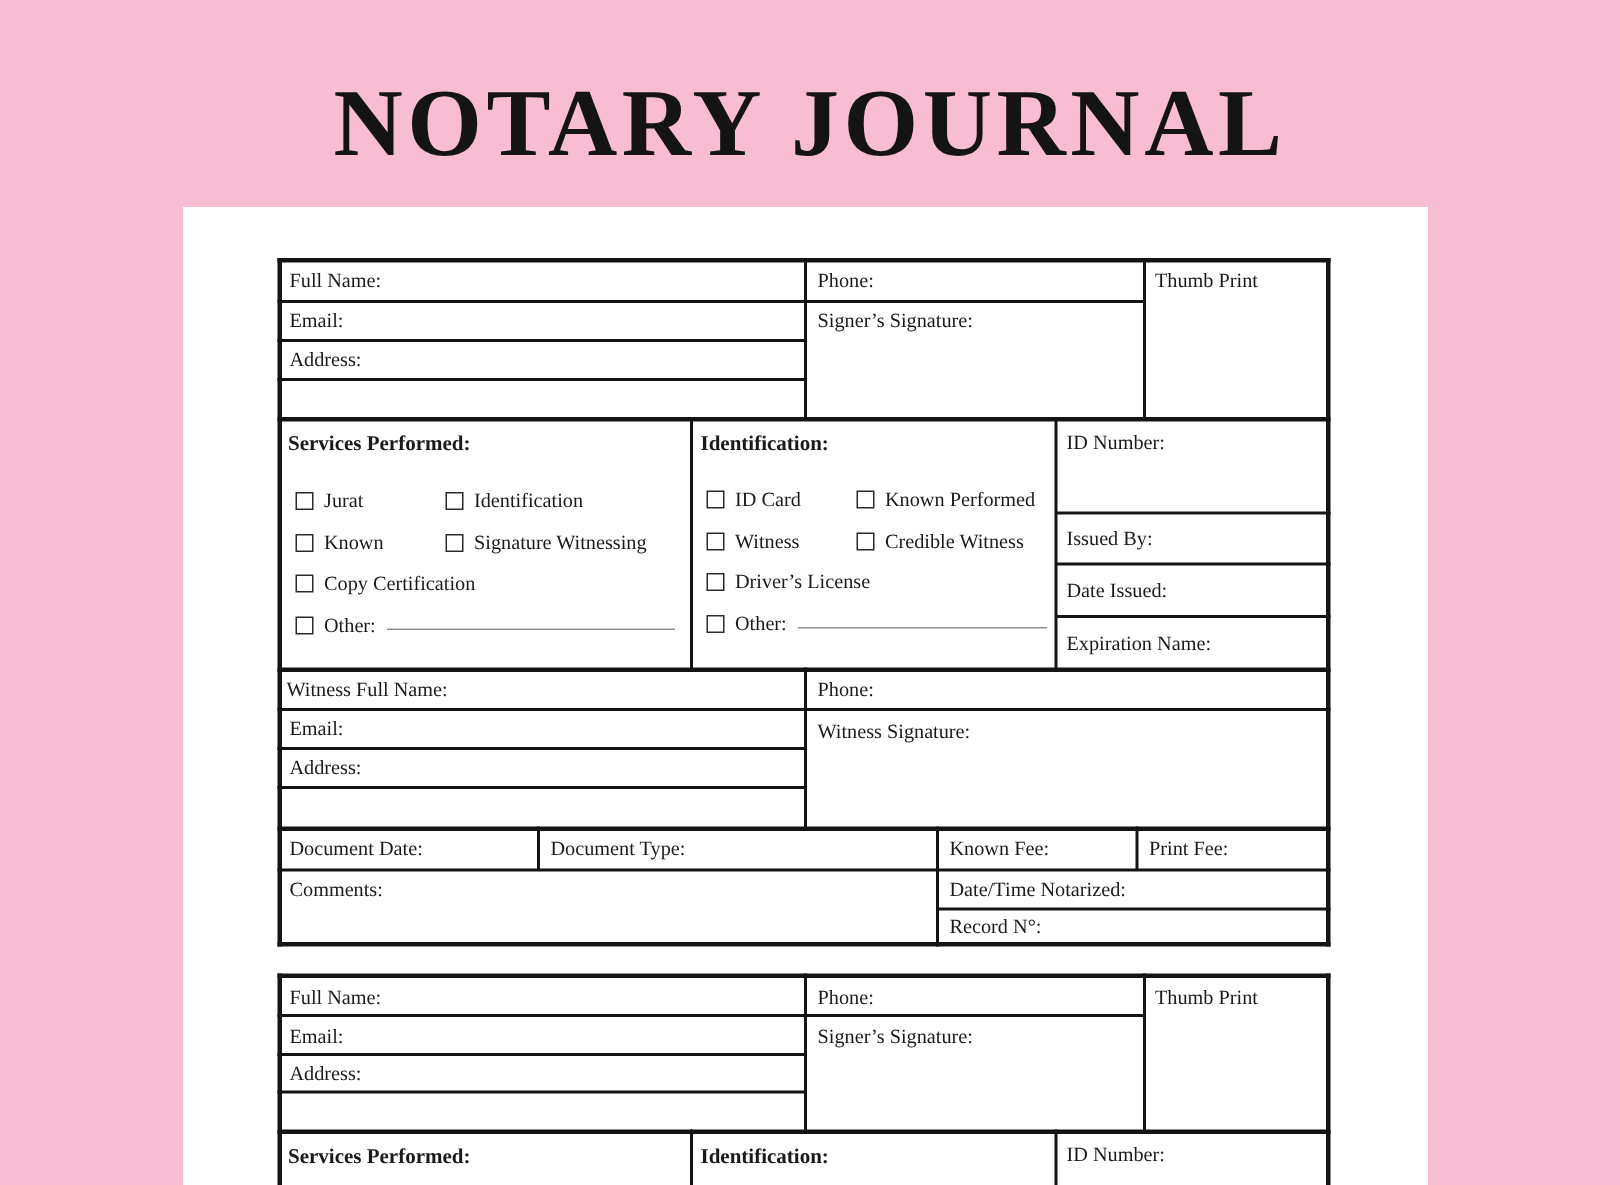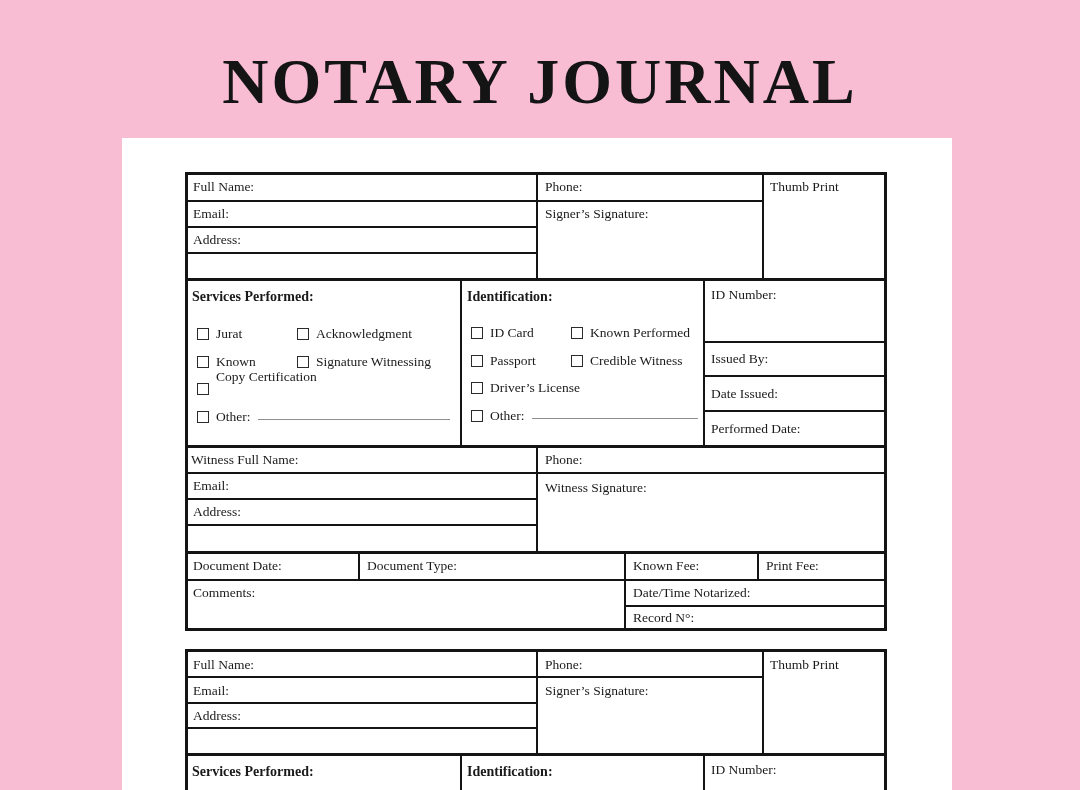--- a/index.html
+++ b/index.html
@@ -61,50 +61,50 @@
   <div class="lbl" style="left:545px;top:180px">Phone:</div>
   <div class="lbl" style="left:770px;top:180px">Thumb Print</div>
   <div class="lbl" style="left:193px;top:207px">Email:</div>
   <div class="lbl" style="left:545px;top:207px">Signer’s Signature:</div>
   <div class="lbl" style="left:193px;top:233px">Address:</div>
 
   <div class="lbl hd" style="left:192px;top:289px">Services Performed:</div>
   <div class="cb" style="left:197px;top:328px"></div>
   <div class="lbl" style="left:216px;top:327px">Jurat</div>
   <div class="cb" style="left:297px;top:328px"></div>
-  <div class="lbl" style="left:316px;top:327px">Acknowledgment</div>
+  <div class="lbl" style="left:316px;top:327px">Identification</div>
   <div class="cb" style="left:197px;top:356px"></div>
   <div class="lbl" style="left:216px;top:355px">Known</div>
   <div class="cb" style="left:297px;top:356px"></div>
   <div class="lbl" style="left:316px;top:355px">Signature Witnessing</div>
   <div class="cb" style="left:197px;top:383px"></div>
-  <div class="lbl" style="left:216px;top:370px">Copy Certification</div>
+  <div class="lbl" style="left:216px;top:382px">Copy Certification</div>
   <div class="cb" style="left:197px;top:411px"></div>
   <div class="lbl" style="left:216px;top:410px">Other:</div>
   <div class="dash" style="left:258px;top:419px;width:192px"></div>
 
   <div class="lbl hd" style="left:467px;top:289px">Identification:</div>
   <div class="cb" style="left:471px;top:327px"></div>
   <div class="lbl" style="left:490px;top:326px">ID Card</div>
   <div class="cb" style="left:571px;top:327px"></div>
   <div class="lbl" style="left:590px;top:326px">Known Performed</div>
   <div class="cb" style="left:471px;top:355px"></div>
-  <div class="lbl" style="left:490px;top:354px">Passport</div>
+  <div class="lbl" style="left:490px;top:354px">Witness</div>
   <div class="cb" style="left:571px;top:355px"></div>
   <div class="lbl" style="left:590px;top:354px">Credible Witness</div>
   <div class="cb" style="left:471px;top:382px"></div>
   <div class="lbl" style="left:490px;top:381px">Driver’s License</div>
   <div class="cb" style="left:471px;top:410px"></div>
   <div class="lbl" style="left:490px;top:409px">Other:</div>
   <div class="dash" style="left:532px;top:418px;width:166px"></div>
 
   <div class="lbl" style="left:711px;top:288px">ID Number:</div>
   <div class="lbl" style="left:711px;top:352px">Issued By:</div>
   <div class="lbl" style="left:711px;top:387px">Date Issued:</div>
-  <div class="lbl" style="left:711px;top:422px">Performed Date:</div>
+  <div class="lbl" style="left:711px;top:422px">Expiration Name:</div>
 
   <div class="lbl" style="left:191px;top:453px">Witness Full Name:</div>
   <div class="lbl" style="left:545px;top:453px">Phone:</div>
   <div class="lbl" style="left:193px;top:479px">Email:</div>
   <div class="lbl" style="left:545px;top:481px">Witness Signature:</div>
   <div class="lbl" style="left:193px;top:505px">Address:</div>
 
   <div class="lbl" style="left:193px;top:559px">Document Date:</div>
   <div class="lbl" style="left:367px;top:559px">Document Type:</div>
   <div class="lbl" style="left:633px;top:559px">Known Fee:</div>

